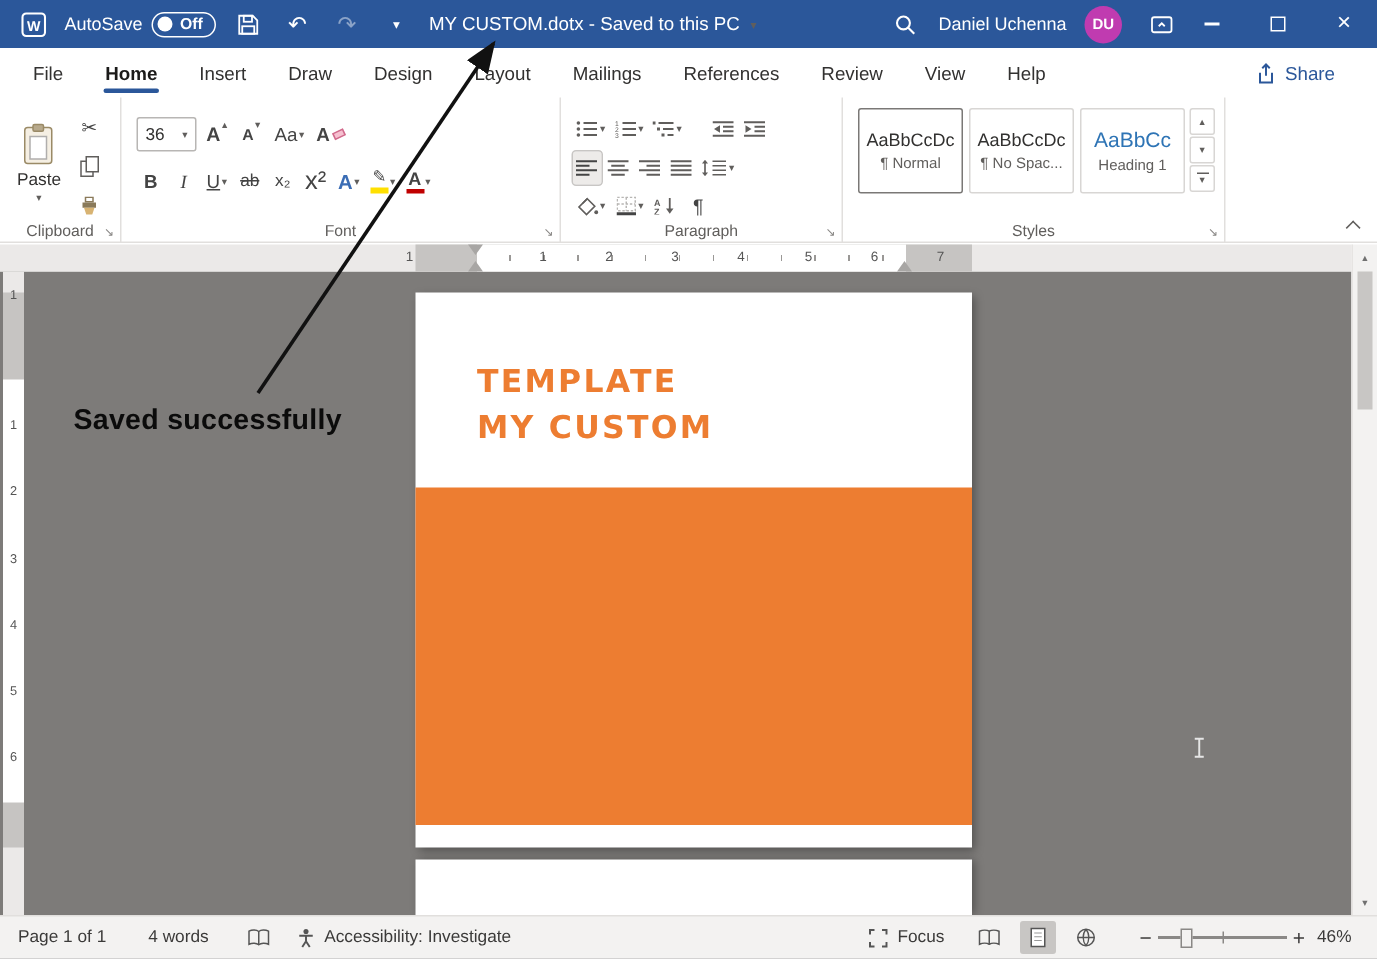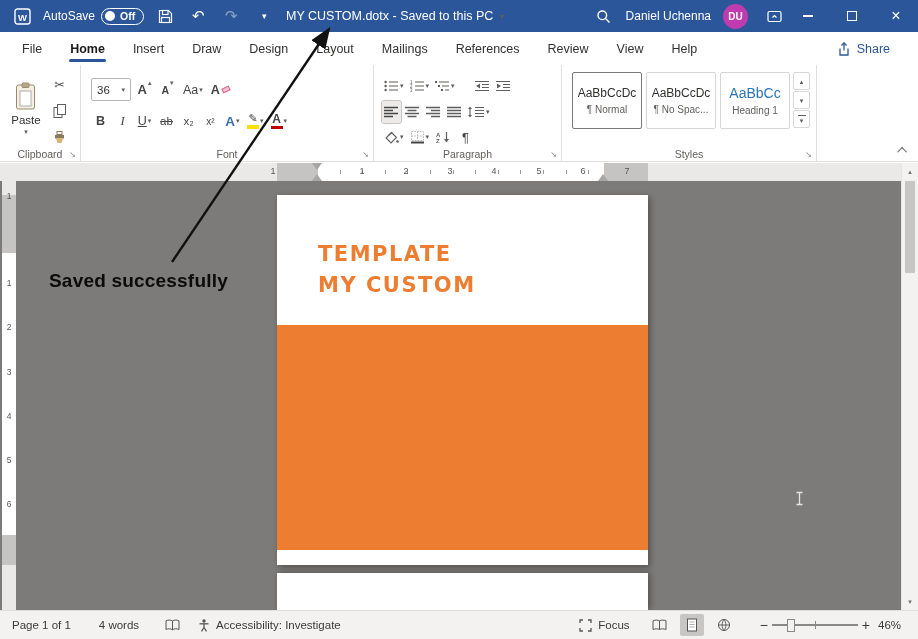--- a/index.html
+++ b/index.html
@@ -267,21 +267,21 @@
       </div>
       <div class="row" style="top:45px;left:10px;gap:3px;">
         <span class="ibtn" style="font-weight:bold;">B</span>
         <span class="ibtn" style="font-style:italic;font-family:'Liberation Serif',serif;">I</span>
         <span class="ibtn">
             <span class="usc">U</span>
             <span class="dd">▾</span>
           </span>
         <span class="ibtn strike">ab</span>
         <span class="ibtn" style="font-size:11.5px;">x₂</span>
-        <span class="ibtn" style="font-size:10px;">x²</span>
+        <span class="ibtn" style="font-size:17px;">x²</span>
         <span class="ibtn">
             <span class="fx">A</span>
             <span class="dd">▾</span>
           </span>
         <span class="ibtn">
           <span class="colbtn">
               <span class="pen">✎</span>
               <span class="cbar" style="background:#ffe000;"></span>
             </span>
           <span class="dd">▾</span>

